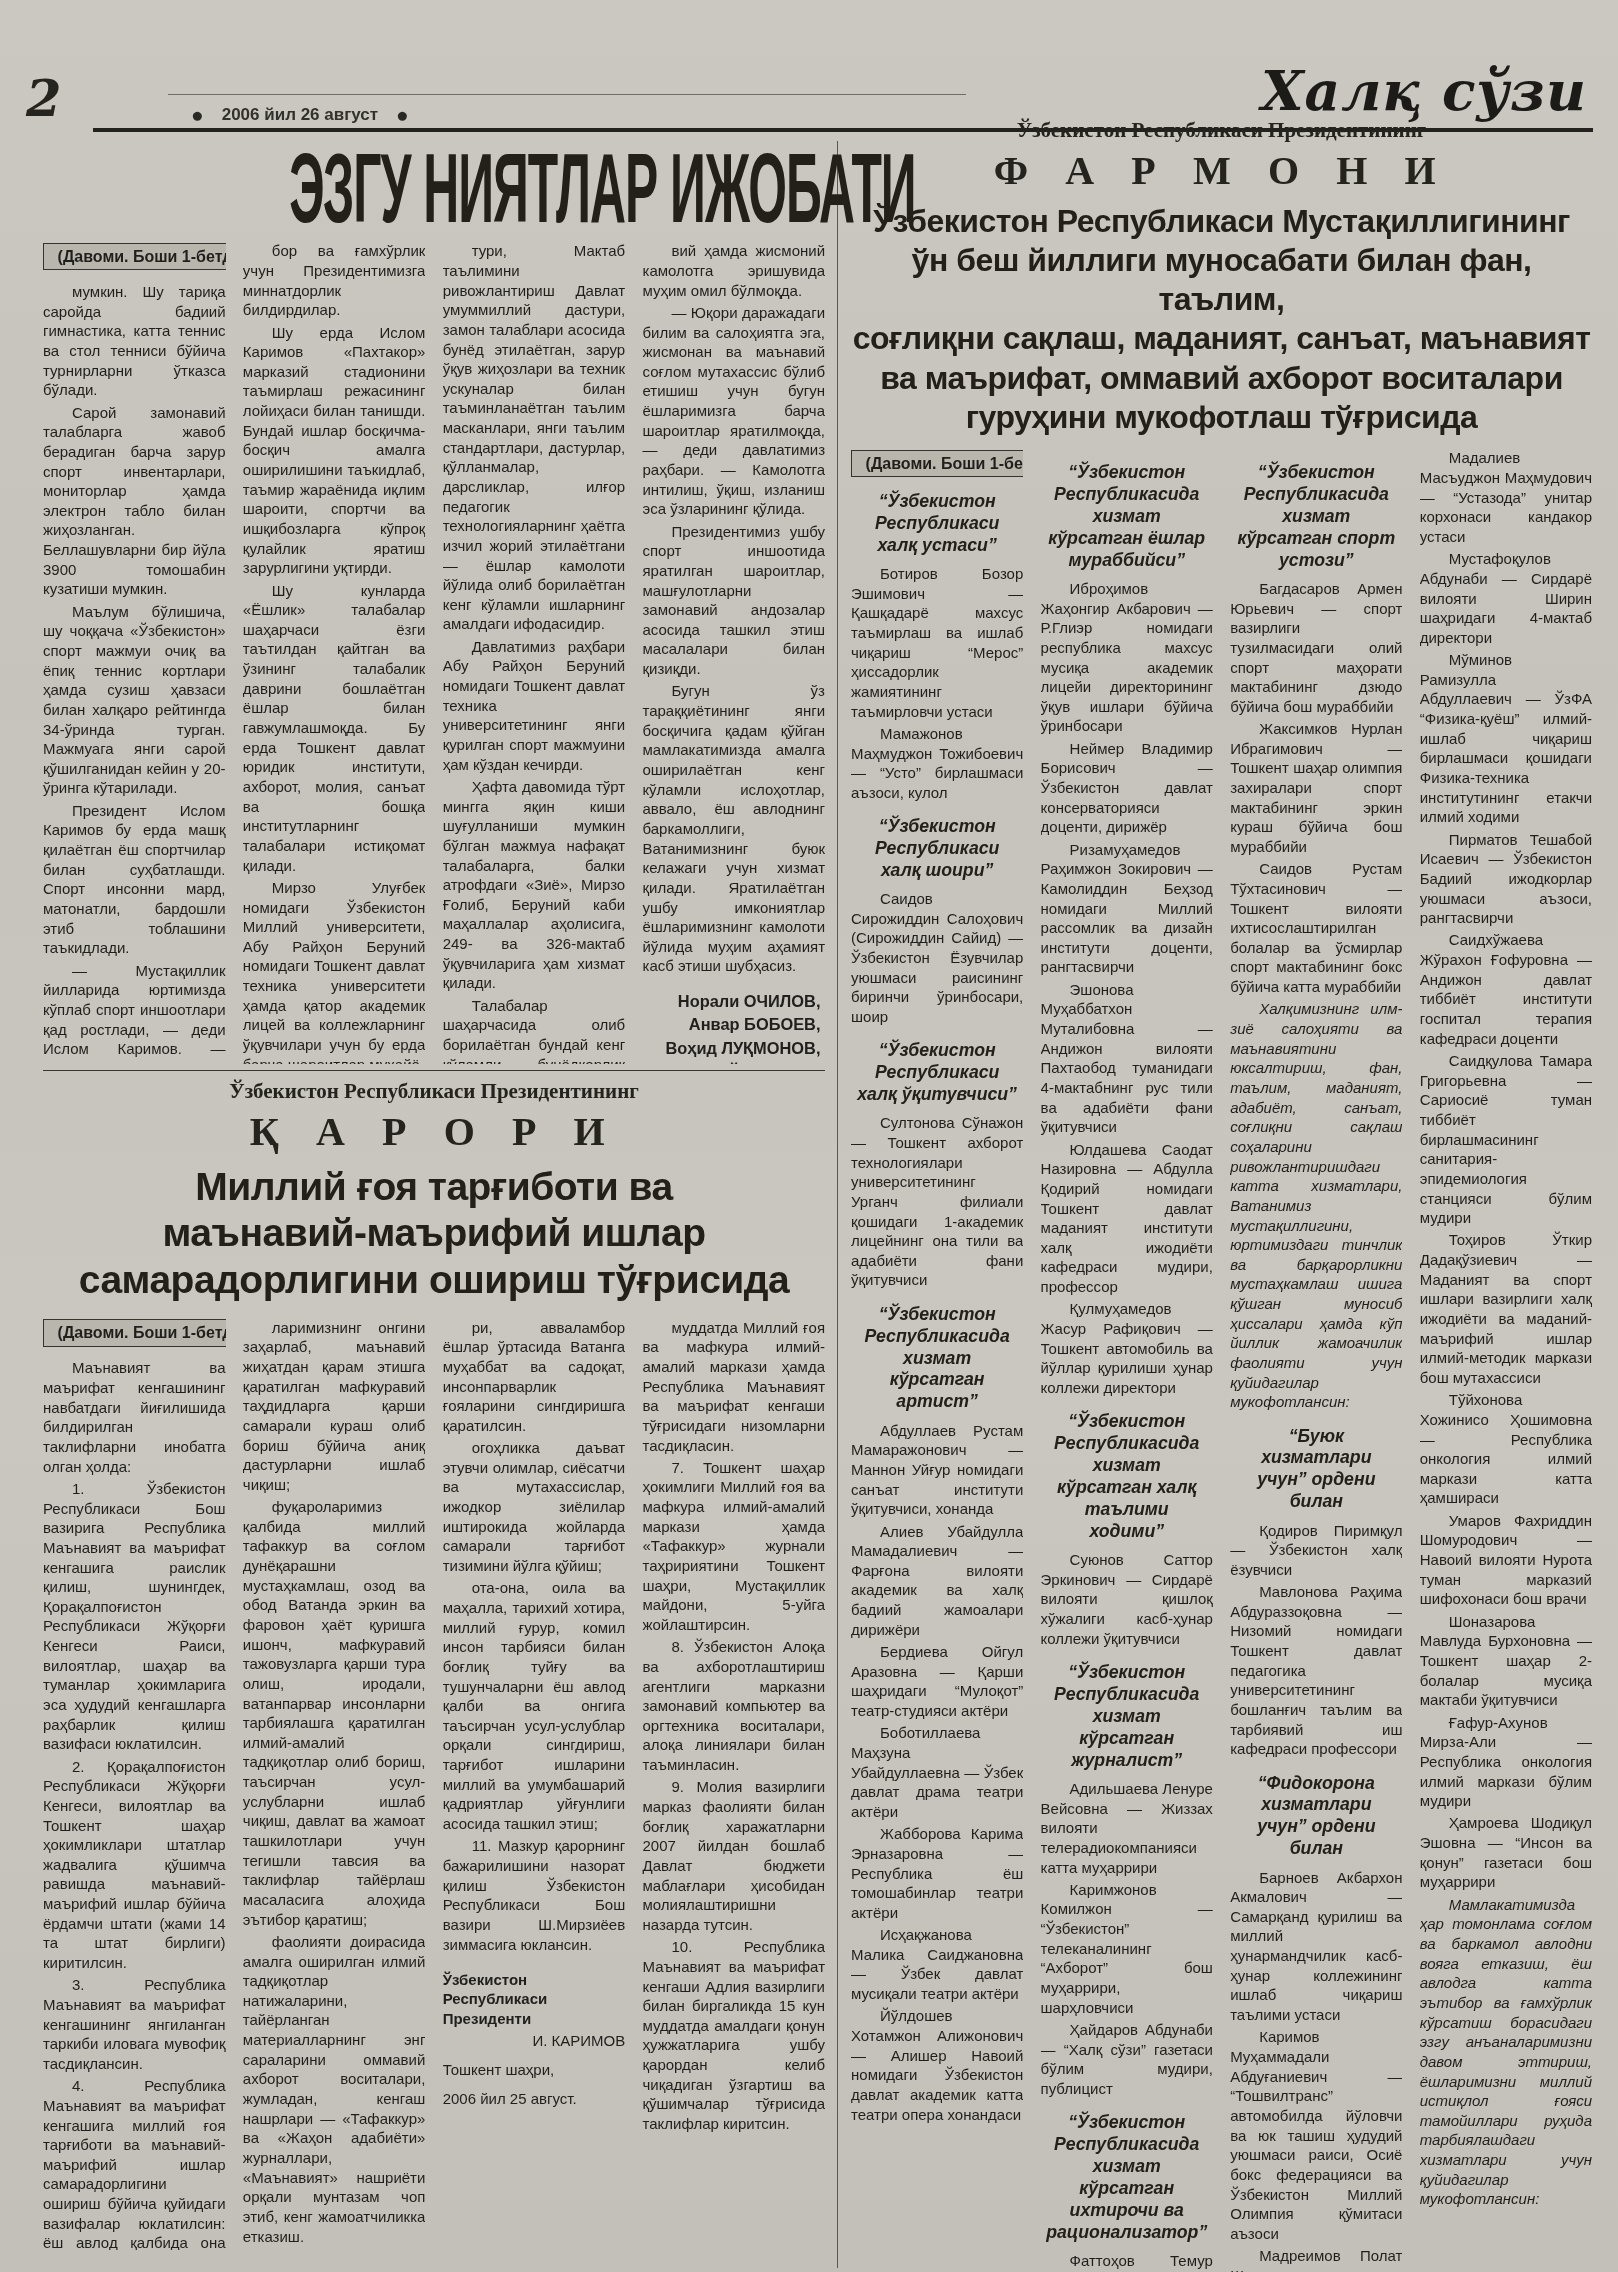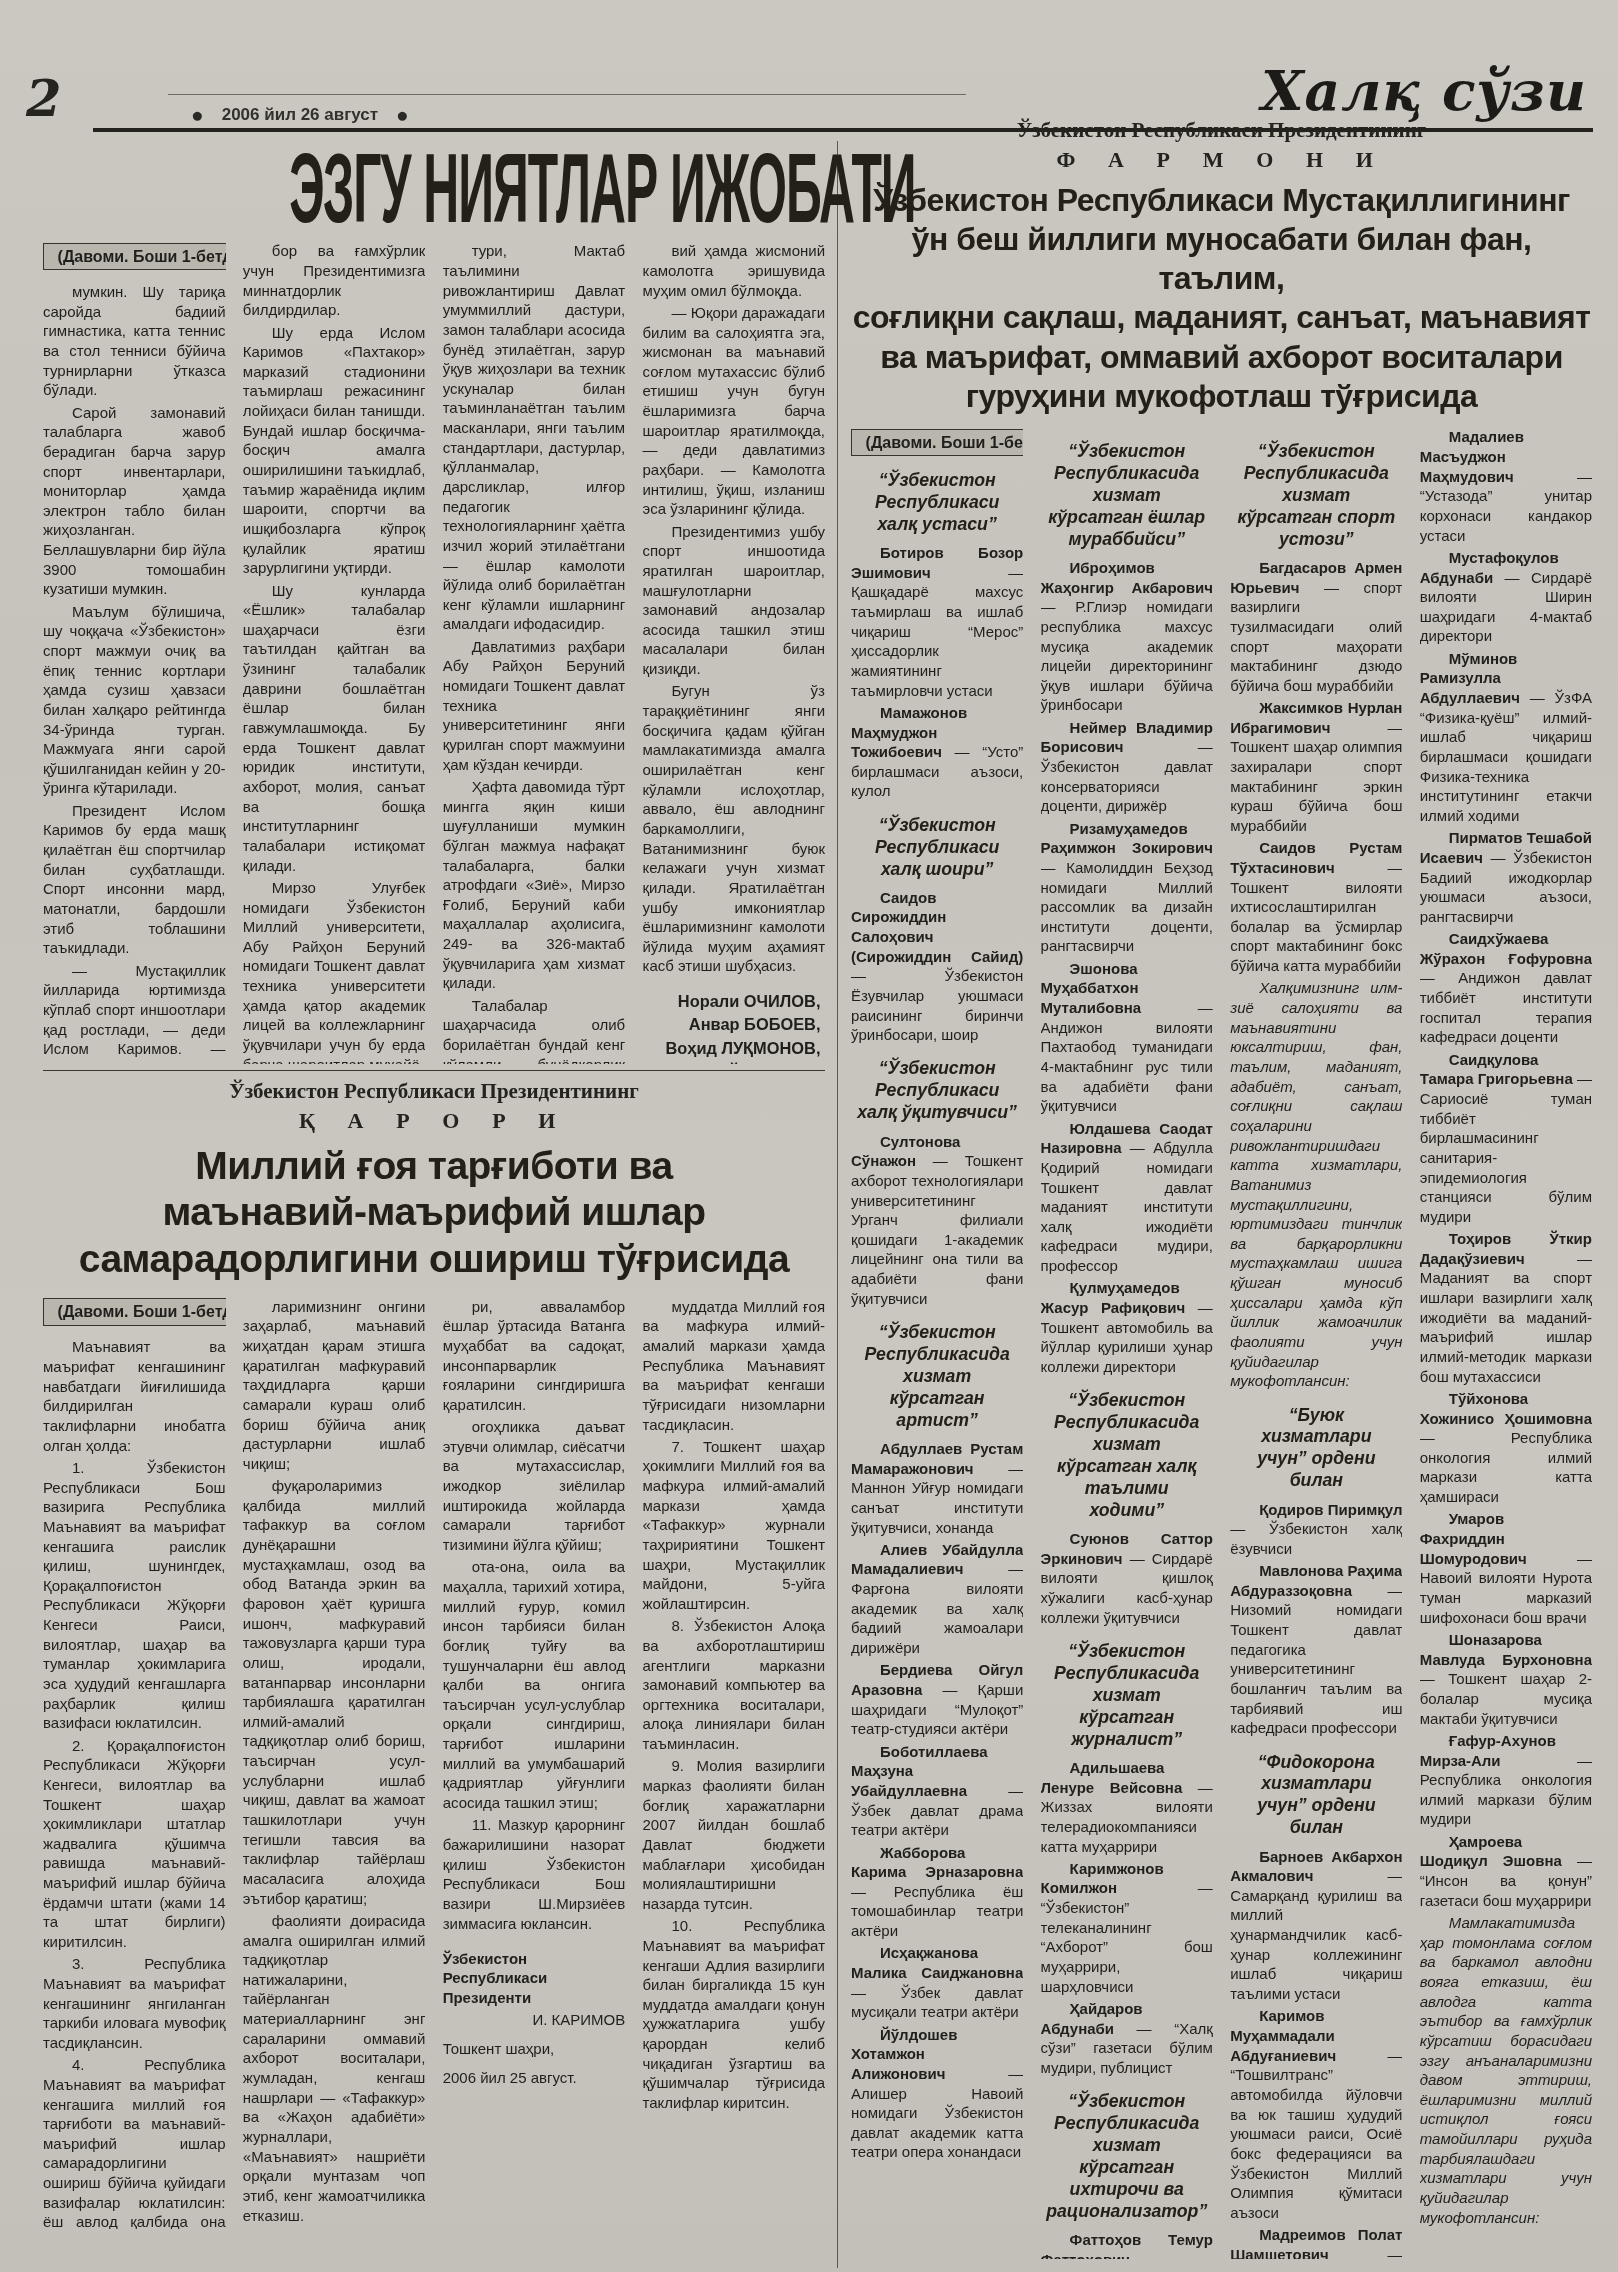--- a/index.html
+++ b/index.html
@@ -23,29 +23,29 @@
   .art-title{height:100px;text-align:center;overflow:visible;white-space:nowrap;}
   .art-title span{display:inline-block;font-weight:bold;font-size:89px;line-height:1;
     letter-spacing:-1.8px;transform:scale(0.56,1.1);transform-origin:center top;color:#232019;}
   .cols{display:flex;gap:17.3px;overflow:hidden;}
   .col{flex:1 1 0;overflow:hidden;}
   .cols-art{height:823px;margin-top:2.3px;}
   .secrule{border:none;border-top:1.8px solid #3a3731;margin:5.5px 0 8.2px 0;}
   .kicker{text-align:center;font-family:"Liberation Serif","DejaVu Serif",serif;
     font-weight:bold;font-size:21px;margin:2.7px 0 1.8px 0;color:#25231e;}
   .doctype{text-align:center;font-family:"Liberation Serif","DejaVu Serif",serif;
-    font-weight:bold;font-size:22px;letter-spacing:13.6px;margin:4.5px 0 8.2px 0;color:#25231e;}
+    font-weight:bold;font-size:40px;letter-spacing:13.6px;margin:4.5px 0 8.2px 0;color:#25231e;}
   .bigtitle{text-align:center;font-weight:bold;color:#232019;letter-spacing:-0.5px;}
   .qaror-title{font-size:39px;line-height:1.2;margin:8.2px 0 13.6px 0;}
   .farmon-title{font-size:32px;line-height:1.22;margin:5.5px 0 11.8px 0;}
   .cols-qaror{height:932px;}
   .cols-farmon{height:1832px;}
   
   .p{font-size:15px;line-height:1.31;text-align:justify;text-indent:29px;margin:0 0 2.7px 0;}
-  .entry b{font-weight:bold;}
+  .entry b{font-weight:normal;}
   .ital{font-style:italic;}
   .sub{font-size:17.7px;line-height:1.24;font-weight:bold;text-align:center;
     margin:13.6px 4.5px 7.3px 4.5px;color:#232019;font-style:italic;}
   .cbox{width:fit-content;max-width:96%;margin:1.8px auto 11.8px auto;border:1.8px solid #36332d;
     background:#b9b6ae;padding:3.6px 13.6px;font-weight:bold;font-size:16px;white-space:nowrap;}
   .sigblk{margin-top:13.6px;text-align:right;font-weight:bold;font-size:16.4px;line-height:1.45;
     padding-right:4.5px;}
   .sigL{font-weight:bold;text-indent:0;margin-top:15.5px;}
   .sigR{font-weight:normal;text-align:right;text-indent:0;}
   .sigP{text-indent:0;margin-top:9px;}

